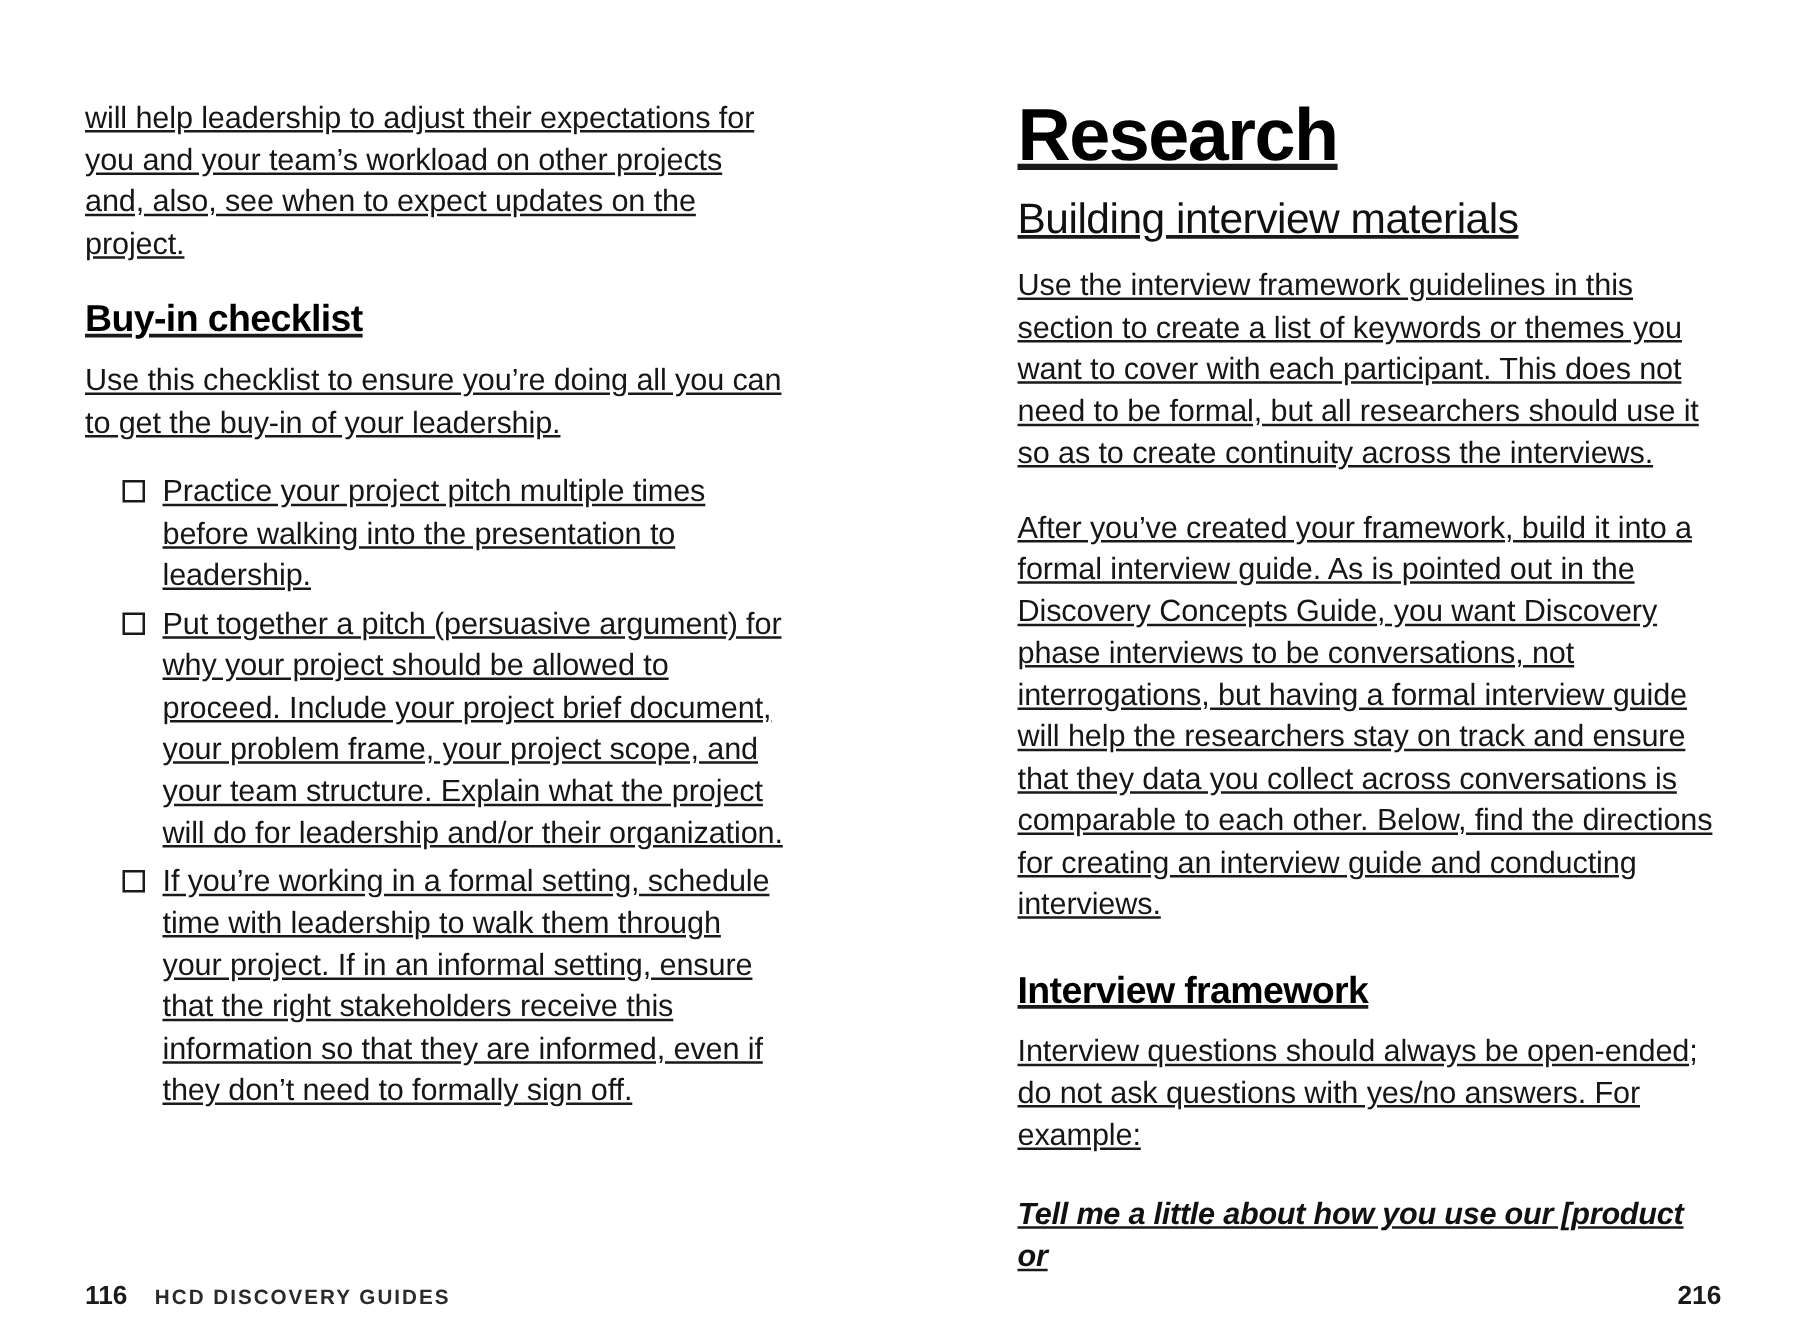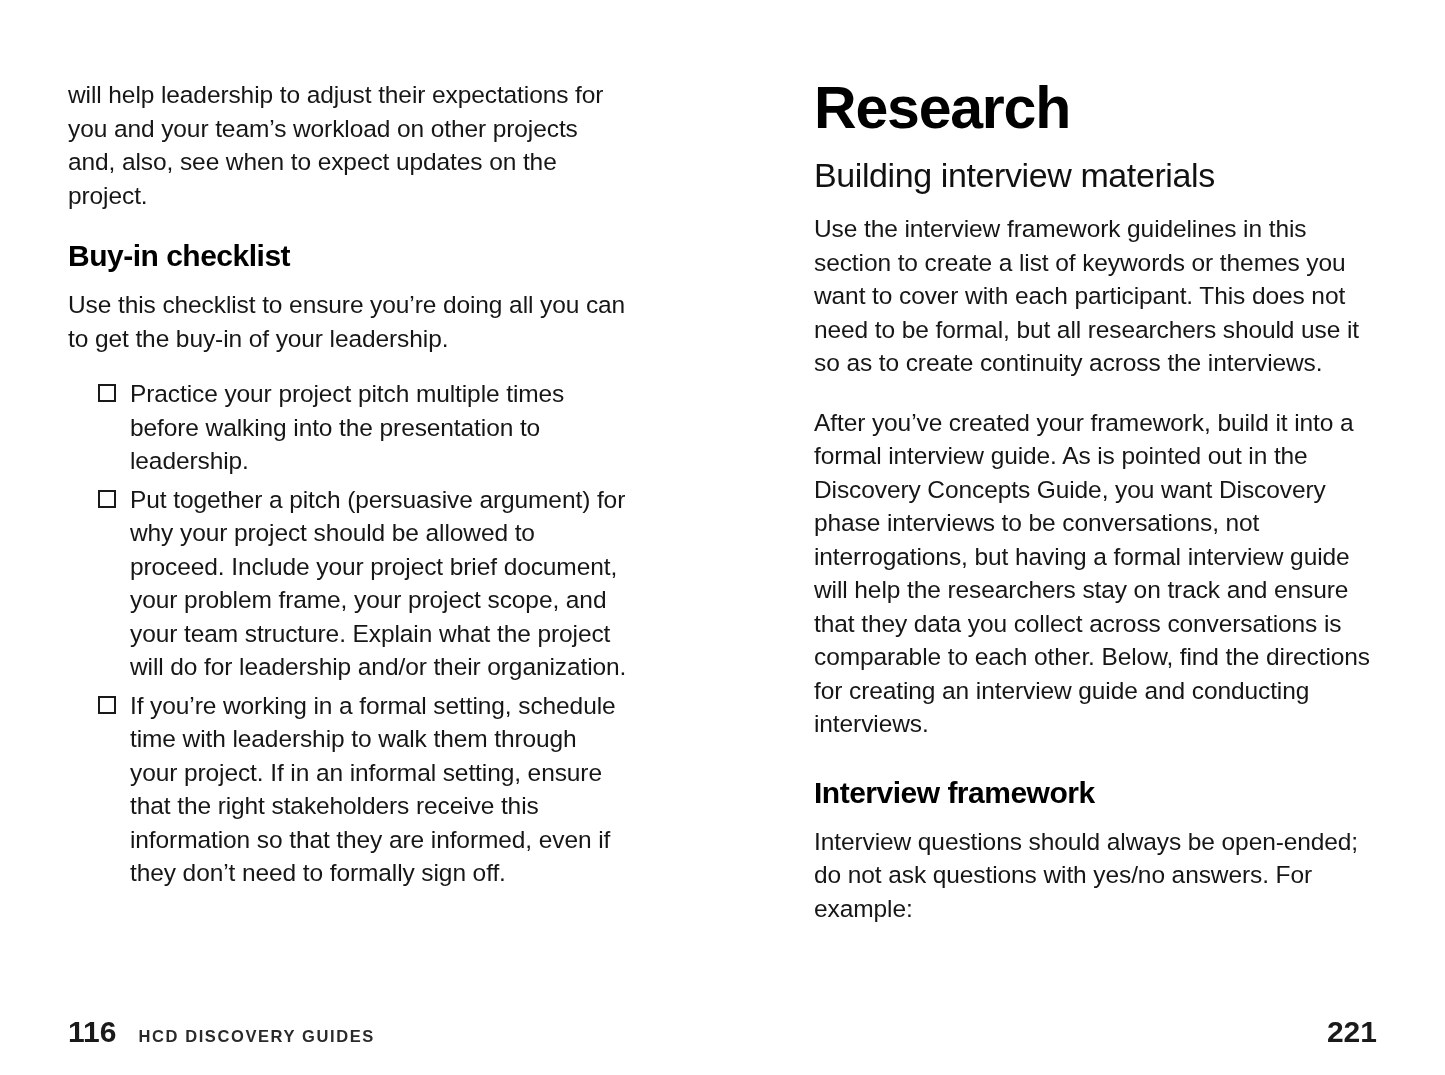--- a/index.html
+++ b/index.html
@@ -22,20 +22,21 @@
     left: 0;
     width: 1445px;
     height: 1075px;
     display: flex;
   }
   .col {
     box-sizing: border-box;
     width: 722px;
     height: 854px;
     position: relative;
+    text-decoration: underline;
   }
   .col-left {
     padding: 78px 92px 0 68px;
   }
   .col-right {
     padding: 78px 68px 16px 92px;
   }
   .body-text {
     font-size: 24.5px;
     line-height: 33.5px;
@@ -115,21 +116,21 @@
   }
   .footer-left {
     position: absolute;
     left: 68px;
     bottom: 0;
     display: flex;
     align-items: baseline;
     gap: 22px;
   }
   .folio {
-    font-size: 30px;
+    font-size: 21px;
     font-weight: 700;
     color: #1a1a1a;
     letter-spacing: 0px;
   }
   .running-head {
     font-size: 16.5px;
     font-weight: 700;
     letter-spacing: 1.6px;
     color: #2a2a2a;
   }
@@ -172,26 +173,27 @@
       <h2 class="section-title">Research</h2>
       <h3 class="sub-title">Building interview materials</h3>
 
       <p class="body-text">Use the interview framework guidelines in this section to create a list of keywords or themes you want to cover with each participant. This does not need to be formal, but all researchers should use it so as to create continuity across the interviews.</p>
       <p class="body-text">After you’ve created your framework, build it into a formal interview guide. As is pointed out in the Discovery Concepts Guide, you want Discovery phase interviews to be conversations, not interrogations, but having a formal interview guide will help the researchers stay on track and ensure that they data you collect across conversations is comparable to each other. Below, find the directions for creating an interview guide and conducting interviews.</p>
 
       <h4 class="head">Interview framework</h4>
 
       <p class="body-text tight">Interview questions should always be open-ended; do not ask questions with yes/no answers. For example:</p>
 
+      <p class="italic-quote">Tell me a little about how you use our [product or</p>
     </div>
 
   </div>
 
   <div class="footer">
     <div class="footer-left">
       <span class="folio">116</span>
       <span class="running-head">HCD DISCOVERY GUIDES</span>
     </div>
     <div class="footer-right">
-      <span class="folio">221</span>
+      <span class="folio">216</span>
     </div>
   </div>
 </div>
 
 </body></html>

